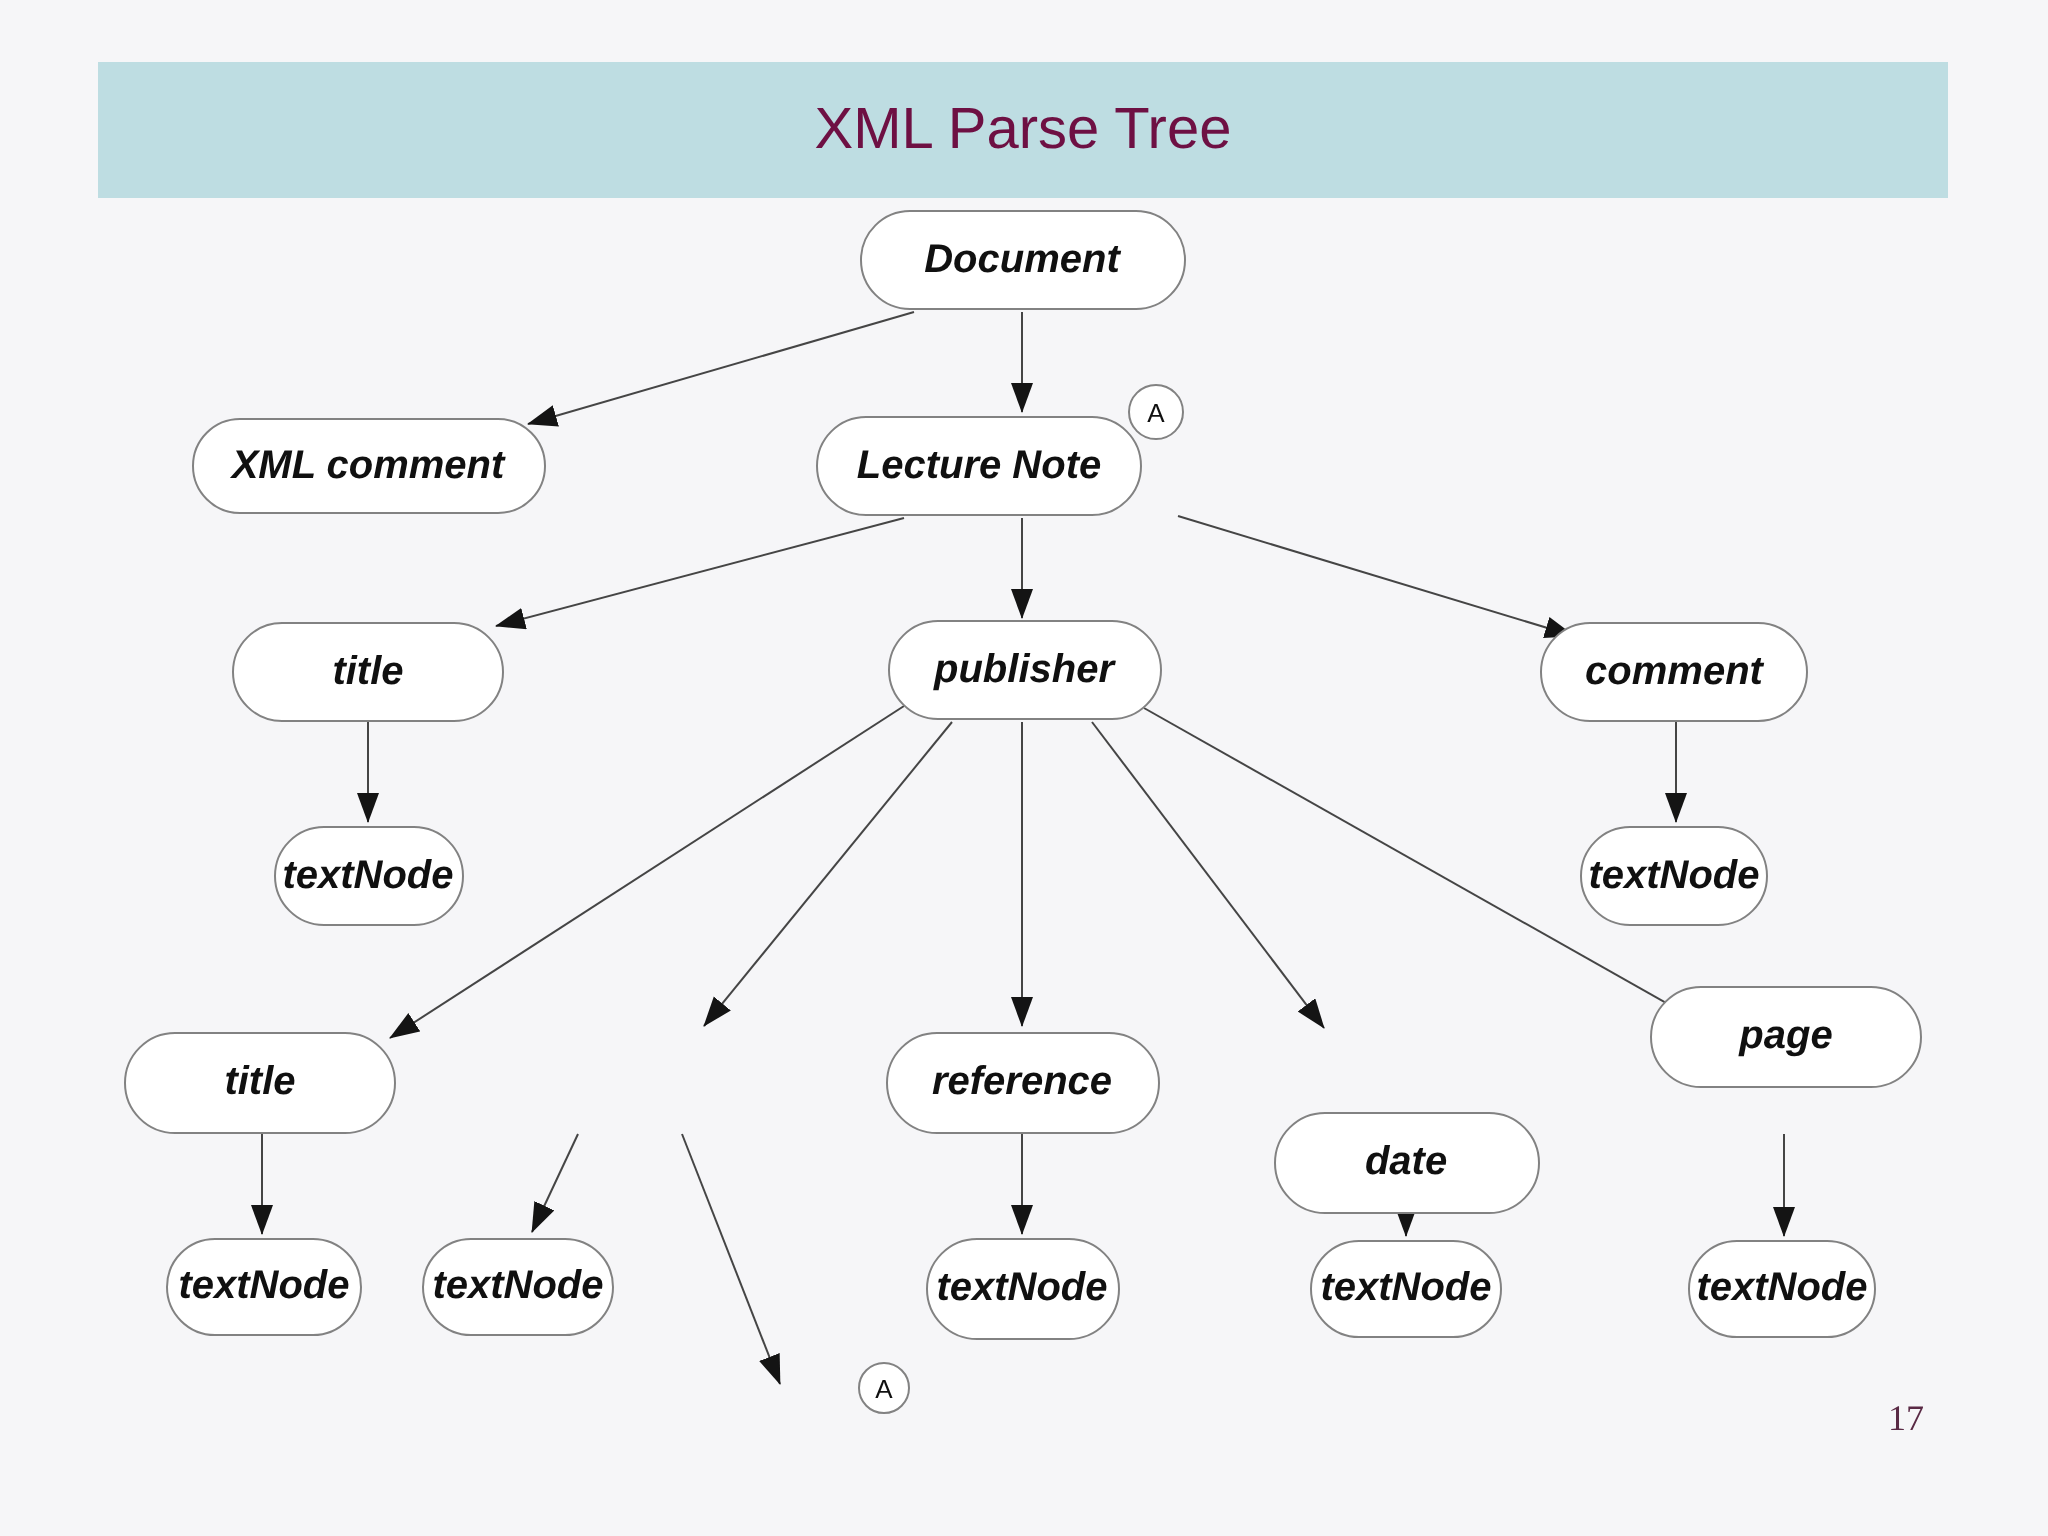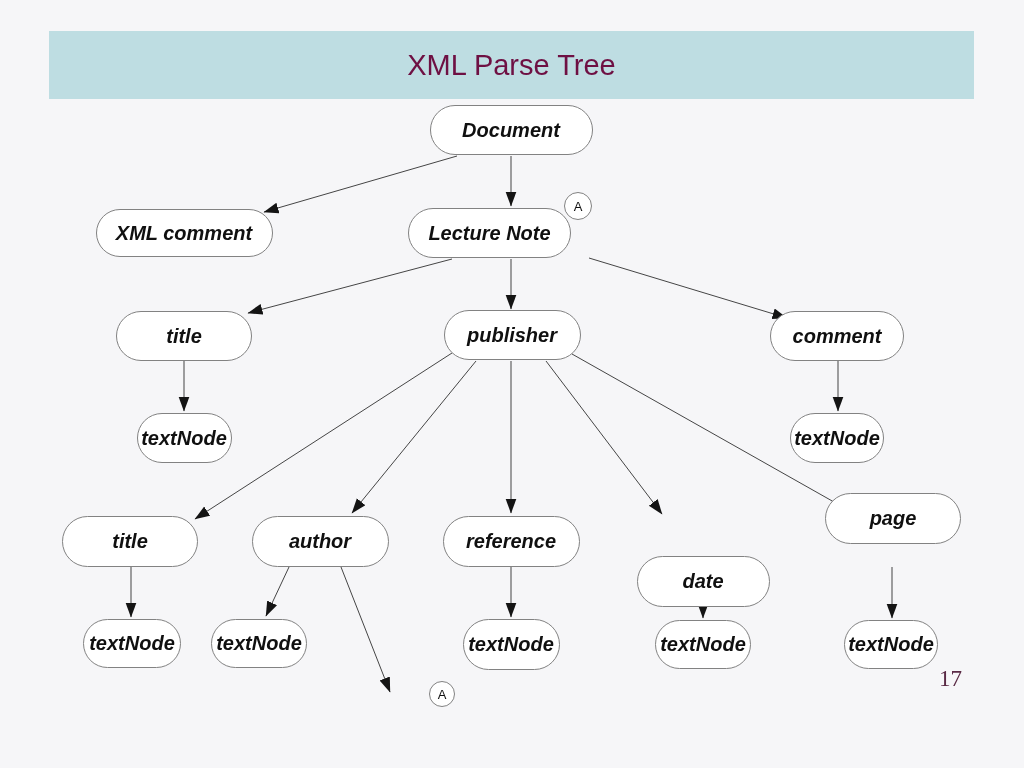--- a/index.html
+++ b/index.html
@@ -67,23 +67,23 @@
     background: var(--node-fill);
     border: 1px solid var(--node-border);
     border-radius: 50%;
     display: flex; align-items: center; justify-content: center;
     font-size: 13px;
     color: var(--node-text);
     font-family: "Liberation Sans", sans-serif;
   }
   .page-number {
     position: absolute;
-    right: 62px; top: 666px;
+    right: 62px; top: 699px;
     font-family: "Liberation Serif", serif;
-    font-size: 23px;
+    font-size: 18px;
     color: var(--page-number-color);
   }
 </style>
 </head>
 <body>
 
 <div class="slide">
 
   <div class="title-bar">
     <h1>XML Parse Tree</h1>
@@ -137,23 +137,20 @@
       </div>
       <div class="node" style="left: 136.5px; top: 413px; width: 95px; height: 50px; border-radius: 25px;">
         <span class="node-label">textNode</span>
       </div>
       <div class="node" style="left: 790px; top: 413px; width: 94px; height: 50px; border-radius: 25px;">
         <span class="node-label">textNode</span>
       </div>
       <div class="node" style="left: 62px; top: 515.5px; width: 136px; height: 51px; border-radius: 25.5px;">
         <span class="node-label">title</span>
       </div>
-      <div class="node" style="left: 251.5px; top: 515.5px; width: 137px; height: 51px; border-radius: 25.5px;">
-        <span class="node-label">author</span>
-      </div>
       <div class="node" style="left: 442.5px; top: 515.5px; width: 137px; height: 51px; border-radius: 25.5px;">
         <span class="node-label">reference</span>
       </div>
       <div class="node" style="left: 636.5px; top: 515.5px; width: 133px; height: 51px; border-radius: 25.5px; margin-top: 40px;">
         <span class="node-label">date</span>
       </div>
       <div class="node" style="left: 825px; top: 493px; width: 136px; height: 51px; border-radius: 25.5px;">
         <span class="node-label">page</span>
       </div>
       <div class="node" style="left: 83px; top: 618.5px; width: 98px; height: 49px; border-radius: 24.5px;">

